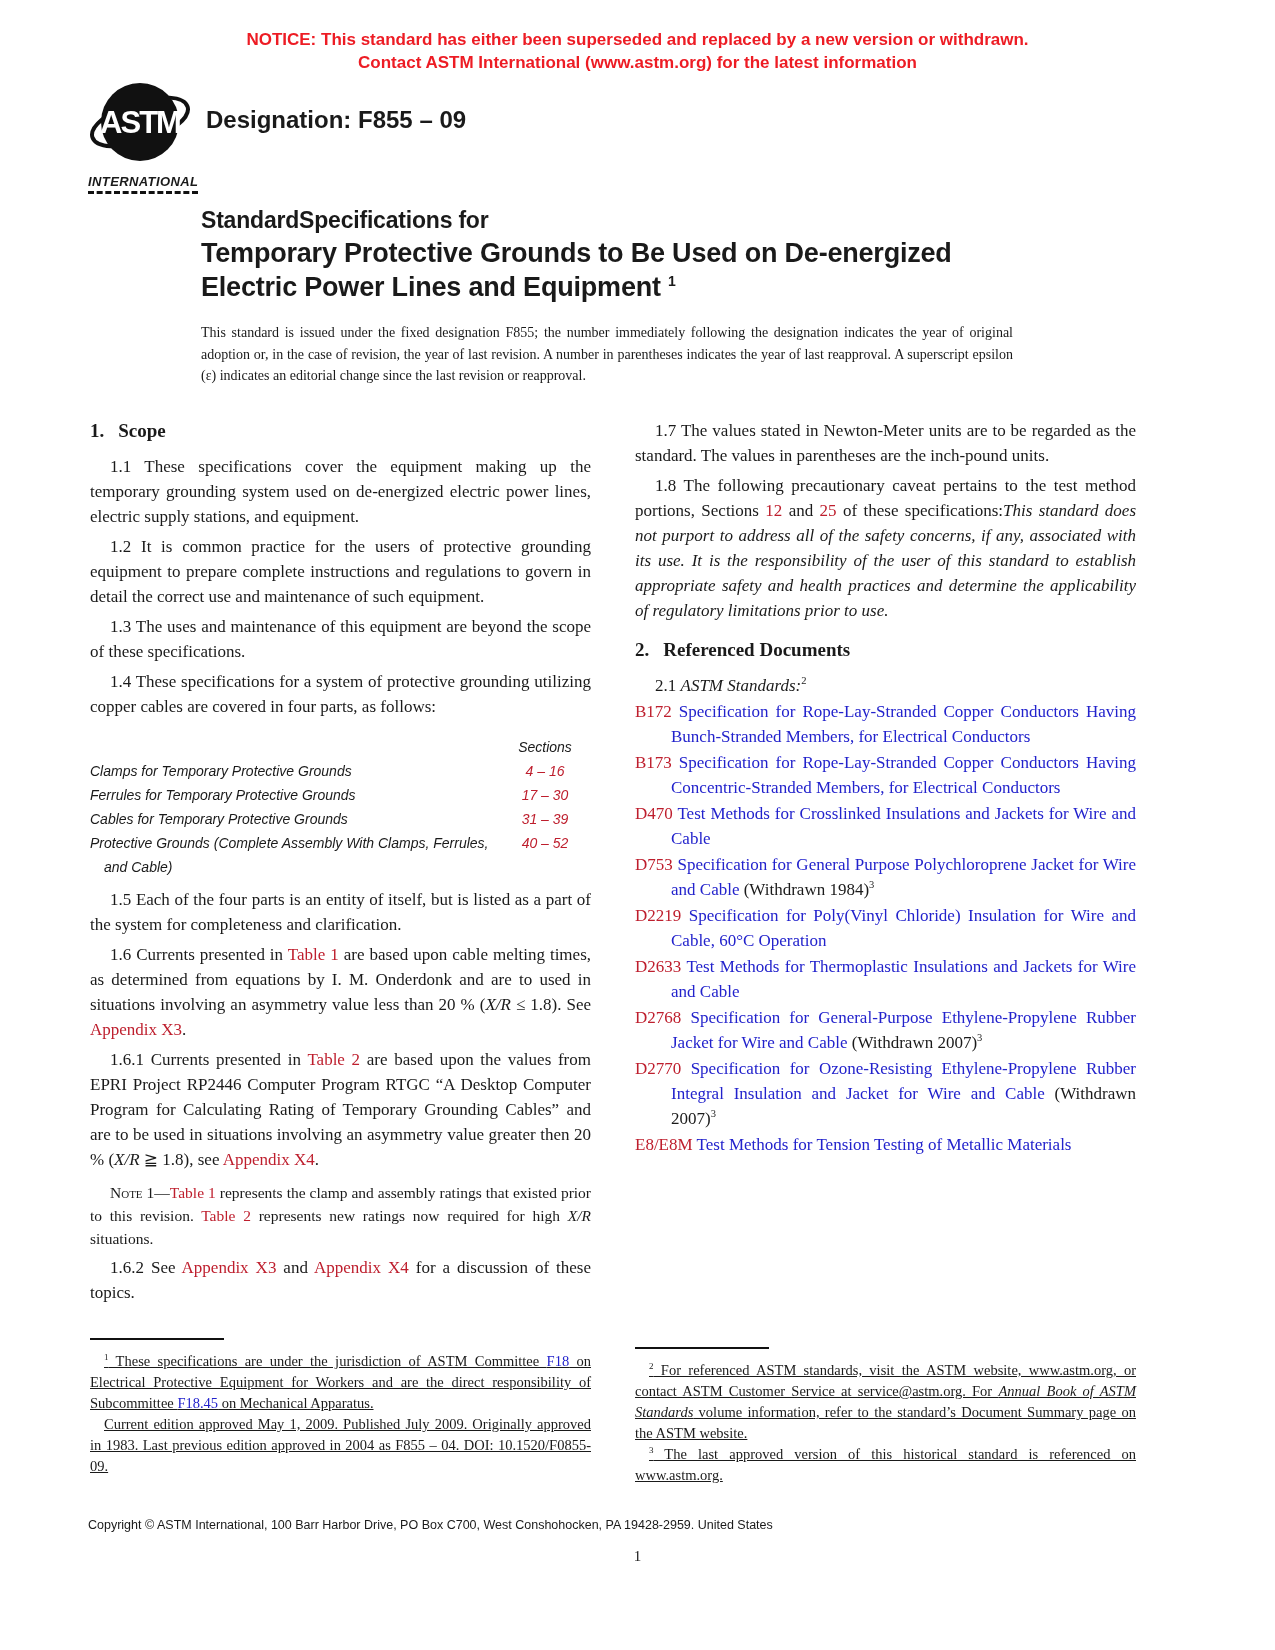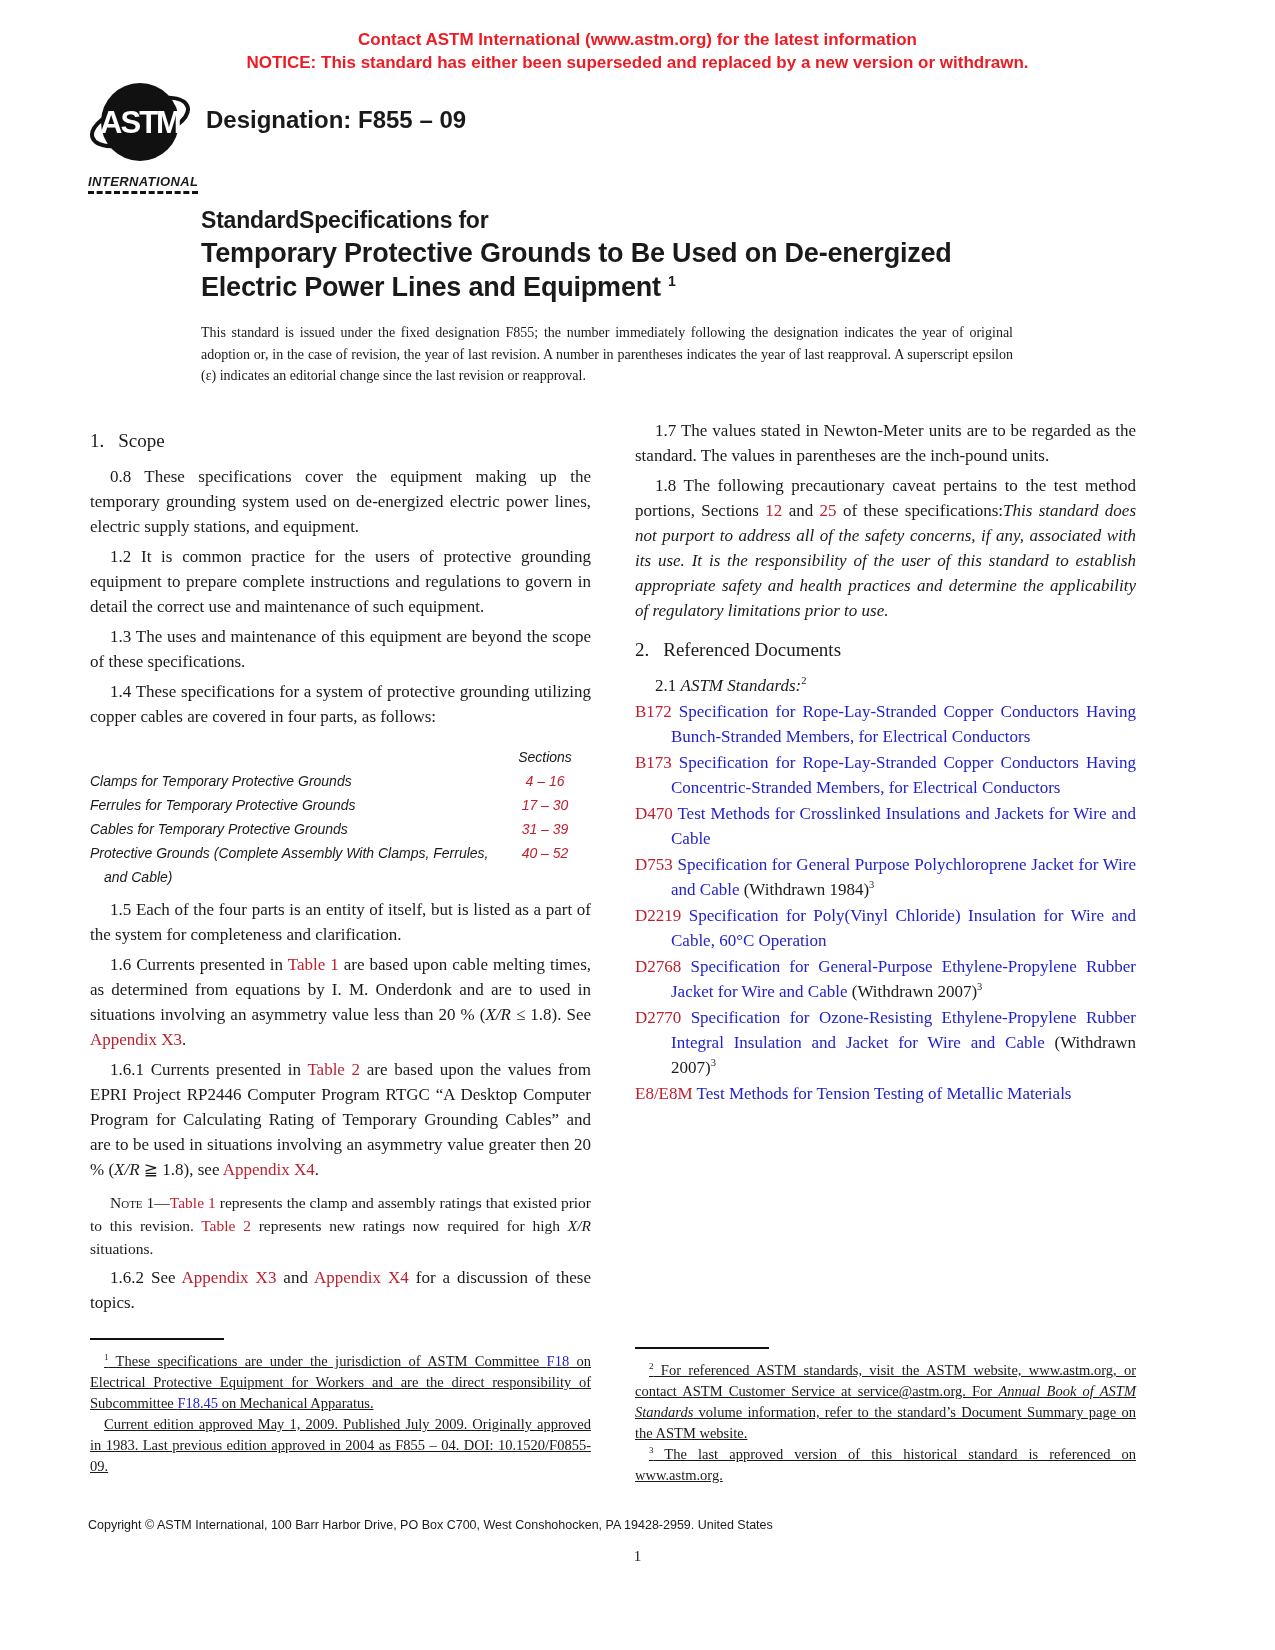--- a/index.html
+++ b/index.html
@@ -55,22 +55,22 @@
     position:absolute;top:322px;left:201px;width:812px;
     font-size:14px;line-height:21.5px;text-align:justify;
   }
   
   .columns{
     position:absolute;top:418px;left:90px;width:1046px;
     display:flex;gap:44px;
   }
   .col{width:501px;position:relative;height:1115px;}
   .sechead{
-    font-weight:normal;font-size:19px;
-    margin:12px 0 12px 0;
+    font-weight:bold;font-size:19px;
+    margin:2px 0 12px 0;
   }
   .sechead .ht{margin-left:14px;}
   .sechead.second{margin-top:16px;}
   p.body{
     font-size:17px;line-height:25px;
     text-align:justify;text-indent:20px;
     margin:5px 0 0 0;
   }
   p.body.first{margin-top:0;}
   p.note{
@@ -121,22 +121,22 @@
     position:absolute;top:1548px;left:0;right:0;
     text-align:center;font-size:15px;
   }
 </style>
 </head>
 <body>
 
 <div class="page">
 
   <div class="notice">
+    <div>NOTICE: This standard has either been superseded and replaced by a new version or withdrawn.</div>
     <div>Contact ASTM International (www.astm.org) for the latest information</div>
-    <div>NOTICE: This standard has either been superseded and replaced by a new version or withdrawn.</div>
   </div>
 
   <div class="logo">
     <svg width="104" height="92" viewBox="0 0 104 92">
       <ellipse cx="52" cy="42" rx="50" ry="20" fill="none" stroke="#111" stroke-width="4" transform="rotate(-18 52 42)"></ellipse>
       <circle cx="52" cy="42" r="39" fill="#111"></circle>
       <text x="52" y="53" text-anchor="middle" fill="#ffffff" font-family="Liberation Sans, sans-serif" font-weight="bold" font-size="31" letter-spacing="-2">ASTM</text>
     </svg>
     <div class="logo-sub">INTERNATIONAL</div>
   </div>
@@ -150,21 +150,21 @@
   </div>
 
   <div class="issuance">This standard is issued under the fixed designation F855; the number immediately following the designation indicates the year of original adoption or, in the case of revision, the year of last revision. A number in parentheses indicates the year of last reapproval. A superscript epsilon (ε) indicates an editorial change since the last revision or reapproval.</div>
 
   <div class="columns">
 
     <div class="col">
       <div class="sechead">
         <span>1.</span><span class="ht">Scope</span>
       </div>
-      <p class="body first">0.8 These specifications cover the equipment making up the temporary grounding system used on de-energized electric power lines, electric supply stations, and equipment.</p>
+      <p class="body first">1.1 These specifications cover the equipment making up the temporary grounding system used on de-energized electric power lines, electric supply stations, and equipment.</p>
       <p class="body">1.2 It is common practice for the users of protective grounding equipment to prepare complete instructions and regulations to govern in detail the correct use and maintenance of such equipment.</p>
       <p class="body">1.3 The uses and maintenance of this equipment are beyond the scope of these specifications.</p>
       <p class="body">1.4 These specifications for a system of protective grounding utilizing copper cables are covered in four parts, as follows:</p>
 
       <div class="sects">
         <div class="s-row s-head">
           <span class="s-label"></span>
           <span class="s-range">Sections</span>
         </div>
         <div class="s-row">
@@ -209,20 +209,21 @@
       <div class="sechead second">
         <span>2.</span><span class="ht">Referenced Documents</span>
       </div>
       <p class="astm-std"><span>2.1 </span><span class="i">ASTM Standards:</span><span class="sup">2</span></p>
 
       <p class="ref"><span class="red">B172</span><span class="blue"> Specification for Rope-Lay-Stranded Copper Conductors Having Bunch-Stranded Members, for Electrical Conductors</span></p>
       <p class="ref"><span class="red">B173</span><span class="blue"> Specification for Rope-Lay-Stranded Copper Conductors Having Concentric-Stranded Members, for Electrical Conductors</span></p>
       <p class="ref"><span class="red">D470</span><span class="blue"> Test Methods for Crosslinked Insulations and Jackets for Wire and Cable</span></p>
       <p class="ref"><span class="red">D753</span><span class="blue"> Specification for General Purpose Polychloroprene Jacket for Wire and Cable</span><span> (Withdrawn 1984)</span><span class="sup">3</span></p>
       <p class="ref"><span class="red">D2219</span><span class="blue"> Specification for Poly(Vinyl Chloride) Insulation for Wire and Cable, 60°C Operation</span></p>
+      <p class="ref"><span class="red">D2633</span><span class="blue"> Test Methods for Thermoplastic Insulations and Jackets for Wire and Cable</span></p>
       <p class="ref"><span class="red">D2768</span><span class="blue"> Specification for General-Purpose Ethylene-Propylene Rubber Jacket for Wire and Cable</span><span> (Withdrawn 2007)</span><span class="sup">3</span></p>
       <p class="ref"><span class="red">D2770</span><span class="blue"> Specification for Ozone-Resisting Ethylene-Propylene Rubber Integral Insulation and Jacket for Wire and Cable</span><span> (Withdrawn 2007)</span><span class="sup">3</span></p>
       <p class="ref"><span class="red">E8/E8M</span><span class="blue"> Test Methods for Tension Testing of Metallic Materials</span></p>
 
       <div class="fnblock fn-right">
         <div class="fnrule"></div>
         <p class="fn"><span class="sup">2</span><span> For referenced ASTM standards, visit the ASTM website, www.astm.org, or contact ASTM Customer Service at service@astm.org. For </span><span class="i">Annual Book of ASTM Standards</span><span> volume information, refer to the standard’s Document Summary page on the ASTM website.</span></p>
         <p class="fn"><span class="sup">3</span><span> The last approved version of this historical standard is referenced on www.astm.org.</span></p>
       </div>
     </div>

